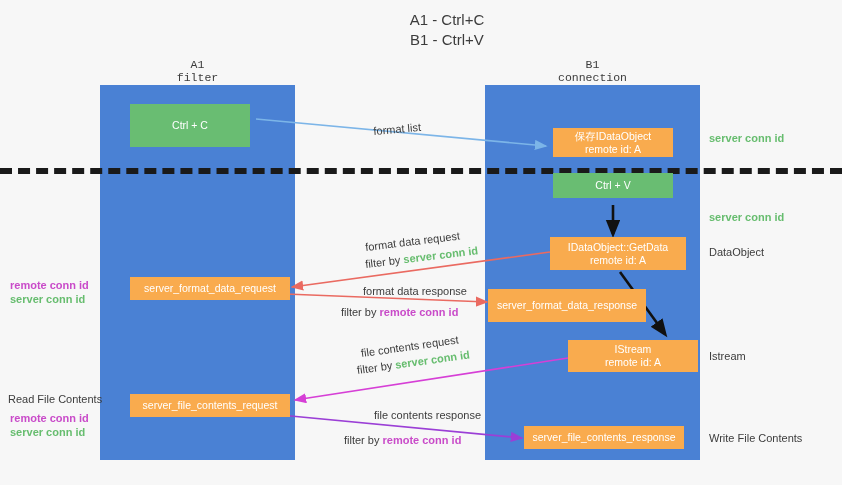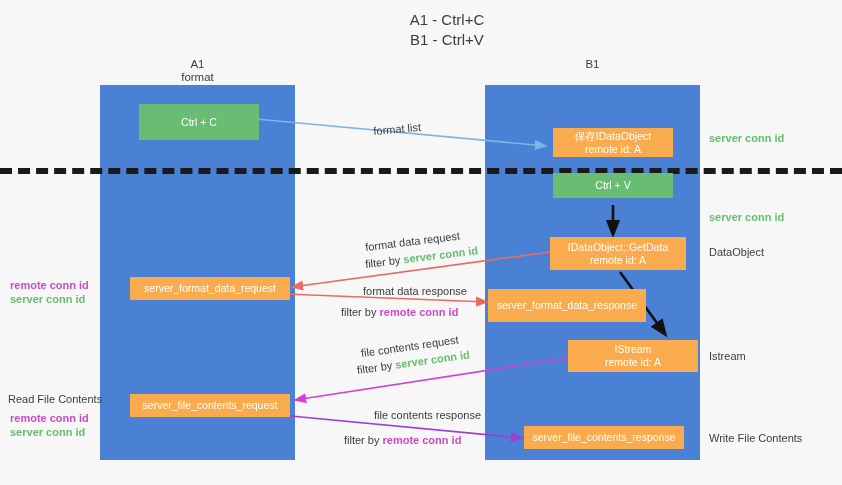--- a/index.html
+++ b/index.html
@@ -13,21 +13,21 @@
   #stage{position:relative;width:842px;height:485px;}
 
   
   .title{
     position:absolute;left:0;top:10px;width:842px;
     text-align:center;font-size:15px;line-height:20px;color:#3c3c3c;padding-left:26px;
   }
 
   
   .col-head{
-    position:absolute;text-align:center;font-size:11.5px;line-height:13px;color:#3c3c3c;
+    position:absolute;text-align:center;font-size:11.5px;line-height:13px;color:#3c3c3c;font-family:Liberation Mono, monospace;
   }
 
   
   .lane{position:absolute;background:#4a81d4;}
   #lane-a1{left:100px;top:85px;width:195px;height:375px;}
   #lane-b1{left:485px;top:85px;width:215px;height:375px;}
 
   
   .box{
     position:absolute;box-sizing:border-box;
@@ -61,24 +61,25 @@
 
 <div id="stage">
 
   <div class="title">
     <div>A1 - Ctrl+C</div>
     <div>B1 - Ctrl+V</div>
   </div>
 
   <div class="col-head" style="left:130px;top:58px;width:135px;">
     <div>A1</div>
-    <div>format</div>
+    <div>filter</div>
   </div>
   <div class="col-head" style="left:525px;top:58px;width:135px;">
     <div>B1</div>
+    <div>connection</div>
   </div>
 
   <div class="lane" id="lane-a1"></div>
   <div class="lane" id="lane-b1"></div>
 
   <svg class="arrows">
     <defs>
       <marker id="ah-blue" markerWidth="9" markerHeight="9" refX="7" refY="3.2" orient="auto">
         <path d="M0,0 L8,3.2 L0,6.4 z" fill="#7cb5e8"></path>
       </marker>
@@ -106,21 +107,21 @@
 
     <line x1="132" y1="288" x2="487" y2="302" stroke="#ea6a61" stroke-width="1.6" marker-end="url(#ah-red)"></line>
 
     <line x1="568" y1="358" x2="295" y2="400" stroke="#d63fd6" stroke-width="1.6" marker-end="url(#ah-magenta)"></line>
 
     <line x1="133" y1="401" x2="522" y2="438" stroke="#9b3fd6" stroke-width="1.6" marker-end="url(#ah-purple)"></line>
   </svg>
 
   <div id="separator"></div>
 
-  <div class="box green" style="left:139px;top:104px;width:120px;height:36px;">
+  <div class="box green" style="left:130px;top:104px;width:120px;height:43px;">
     <div>Ctrl + C</div>
   </div>
 
   <div class="box orange" style="left:553px;top:128px;width:120px;height:29px;">
     <div>保存IDataObject</div>
     <div class="l2">remote id: A</div>
   </div>
 
   <div class="box green" style="left:553px;top:173px;width:120px;height:25px;">
     <div>Ctrl + V</div>

